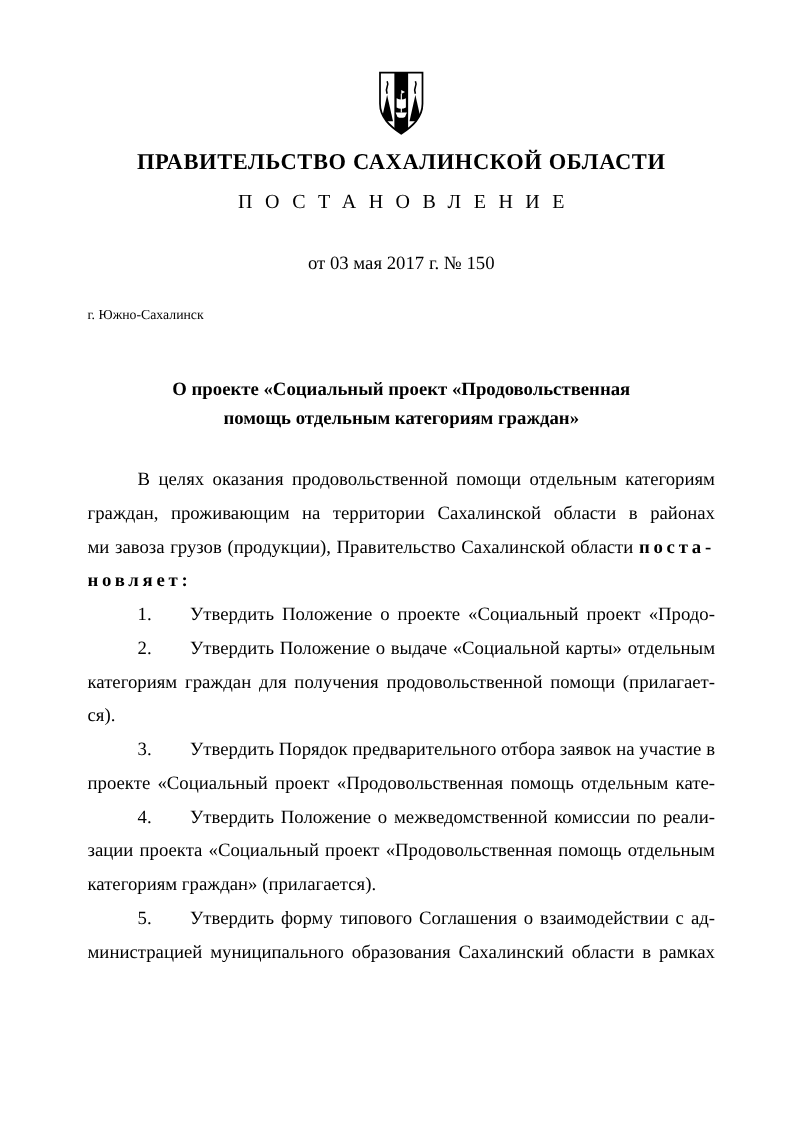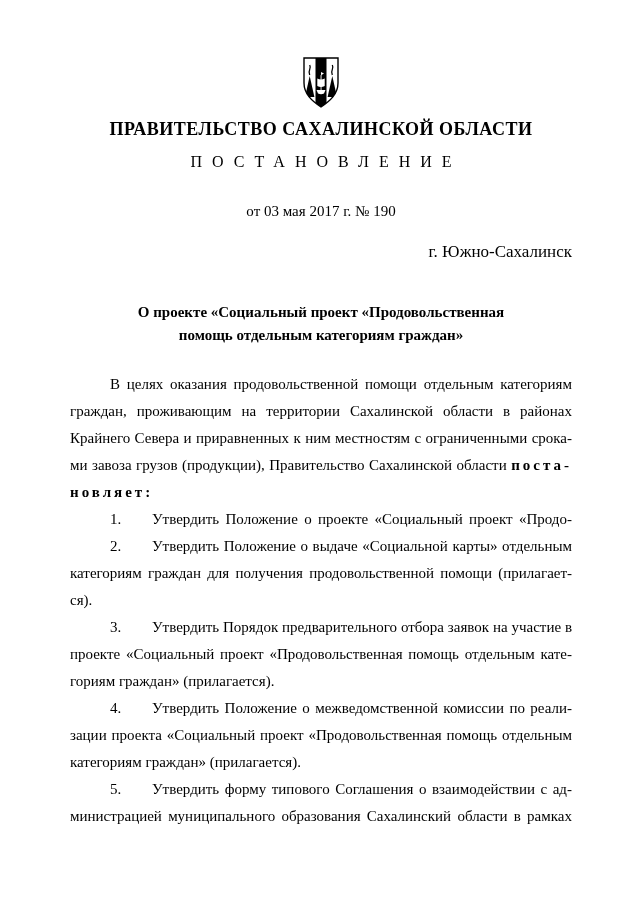--- a/index.html
+++ b/index.html
@@ -38,24 +38,24 @@
     letter-spacing: 10px;
     padding-left: 10px;
   }
   .dateline {
     font-size: 15px;
     line-height: 19px;
     margin-top: 30px;
     text-align: center;
   }
   .city {
-    font-size: 17px;
+    font-size: 11px;
     line-height: 14px;
     margin-top: 24px;
-    text-align: right;
+    text-align: left;
   }
   .doctitle {
     margin-top: 42px;
     font-size: 15px;
     font-weight: bold;
     line-height: 23px;
     text-align: center;
   }
   .docbody {
     margin-top: 24px;
@@ -107,42 +107,40 @@
         <path d="M19.5 34 L28.5 34 L27 37.5 Q24 39 21 37.5 Z" fill="#ffffff"></path>
       </g>
       <path d="M7 2 H41 V27 C41 38 33 45 24 51 C15 45 7 38 7 27 Z" fill="none" stroke="#000000" stroke-width="1.4"></path>
     </svg>
   </div>
 
   <div class="org">ПРАВИТЕЛЬСТВО САХАЛИНСКОЙ ОБЛАСТИ</div>
 
   <div class="doctype">ПОСТАНОВЛЕНИЕ</div>
 
-  <div class="dateline">от 03 мая 2017 г. № 190</div>
+  <div class="dateline">от 03 мая 2017 г. № 150</div>
 
   <div class="city">г. Южно-Сахалинск</div>
 
   <div class="doctitle">
     <div>О проекте «Социальный проект «Продовольственная</div>
     <div>помощь отдельным категориям граждан»</div>
   </div>
 
   <div class="docbody">
       <div class="line first"><span>В целях оказания продовольственной помощи отдельным категориям</span></div>
       <div class="line"><span>граждан, проживающим на территории Сахалинской области в районах</span></div>
-      <div class="line"><span>Крайнего Севера и приравненных к ним местностям с ограниченными срока-</span></div>
       <div class="line"><span>ми завоза грузов (продукции), Правительство Сахалинской области </span><span class="boldsp">поста-</span></div>
       <div class="line last"><span class="boldsp">новляет:</span></div>
       <div class="line first"><span class="num">1.</span><span>Утвердить Положение о проекте «Социальный проект «Продо-</span></div>
       <div class="line first"><span class="num">2.</span><span>Утвердить Положение о выдаче «Социальной карты» отдельным</span></div>
       <div class="line"><span>категориям граждан для получения продовольственной помощи (прилагает-</span></div>
       <div class="line last"><span>ся).</span></div>
       <div class="line first"><span class="num">3.</span><span>Утвердить Порядок предварительного отбора заявок на участие в</span></div>
       <div class="line"><span>проекте «Социальный проект «Продовольственная помощь отдельным кате-</span></div>
-      <div class="line last"><span>гориям граждан» (прилагается).</span></div>
       <div class="line first"><span class="num">4.</span><span>Утвердить Положение о межведомственной комиссии по реали-</span></div>
       <div class="line"><span>зации проекта «Социальный проект «Продовольственная помощь отдельным</span></div>
       <div class="line last"><span>категориям граждан» (прилагается).</span></div>
       <div class="line first"><span class="num">5.</span><span>Утвердить форму типового Соглашения о взаимодействии с ад-</span></div>
       <div class="line"><span>министрацией муниципального образования Сахалинский области в рамках</span></div>
     </div>
 
 </div>
 
 </body></html>

